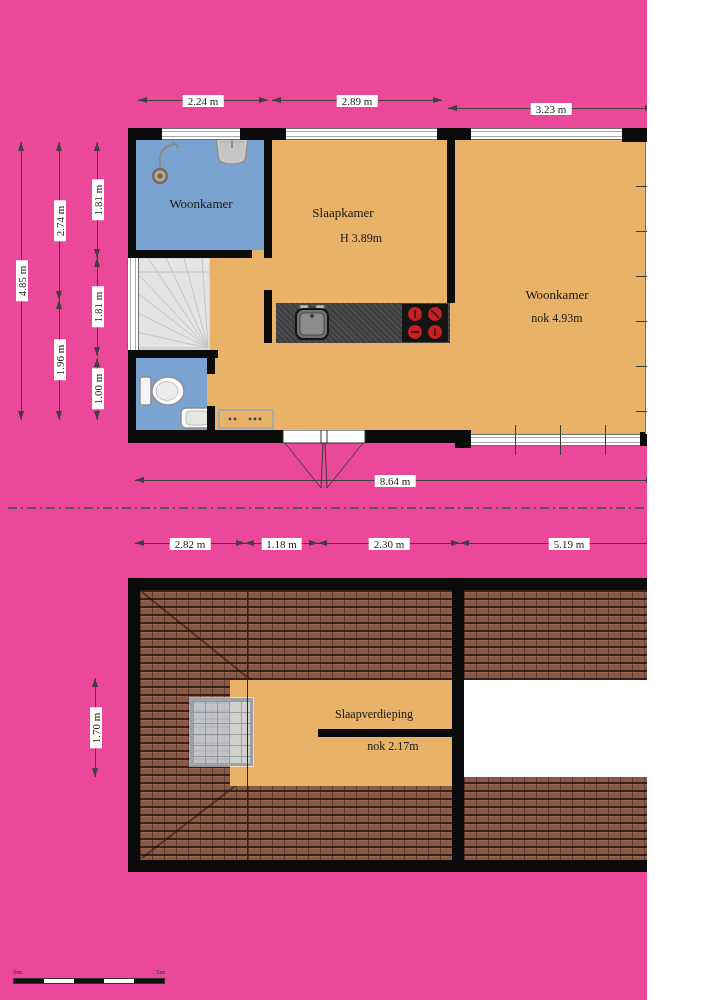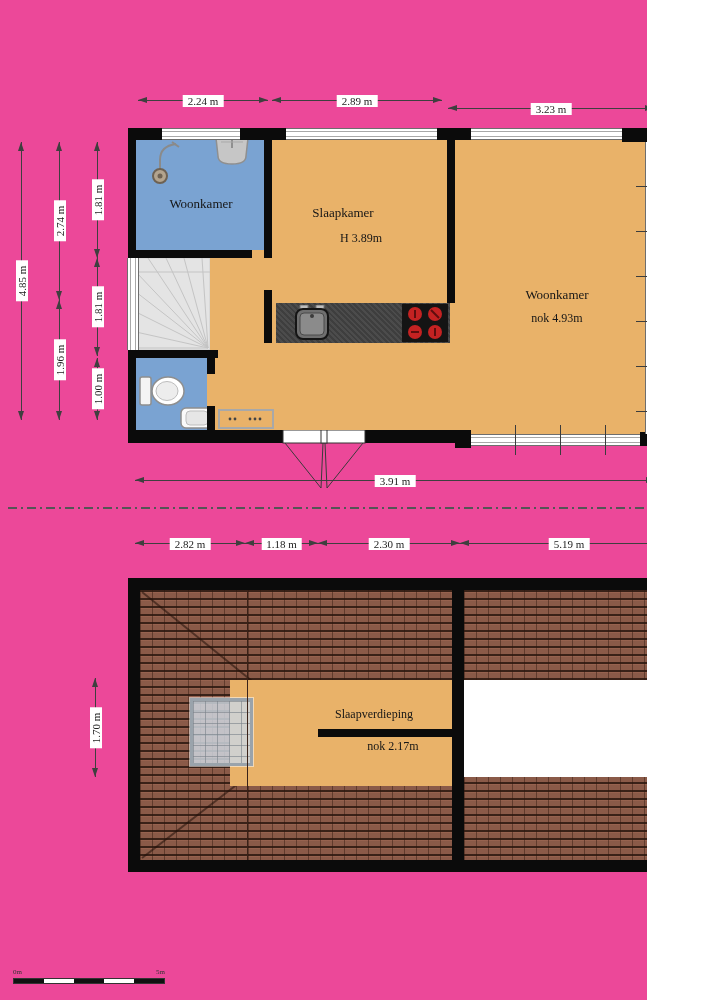--- a/index.html
+++ b/index.html
@@ -113,21 +113,21 @@
     </div>
   <div class="dim-v" style="left:97px;top:358px;height:62px;">
     <span class="dim-label">1.00 m</span>
     </div>
 
   <div class="dim-v" style="left:687px;top:142px;height:298px;">
     <span class="dim-label">5.02 m</span>
     </div>
 
   <div class="dim-h" style="left:135px;top:480px;width:520px;">
-    <span class="dim-label">3.91 m</span>
+    <span class="dim-label">8.64 m</span>
     </div>
 
   <div class="room-orange" style="left:136px;top:140px;width:514px;height:297px;"></div>
 
   <div class="room-blue" style="left:136px;top:140px;width:128px;height:110px;"></div>
   <div class="room-blue" style="left:136px;top:358px;width:71px;height:72px;"></div>
 
   <svg class="abs" style="left:136px;top:258px;" width="74" height="92" viewBox="0 0 74 92">
     <rect x="0" y="0" width="74" height="92" fill="#e4e4e4" stroke="#cfcfcf"></rect>
     <g stroke="#c4c4c4" stroke-width="1">

